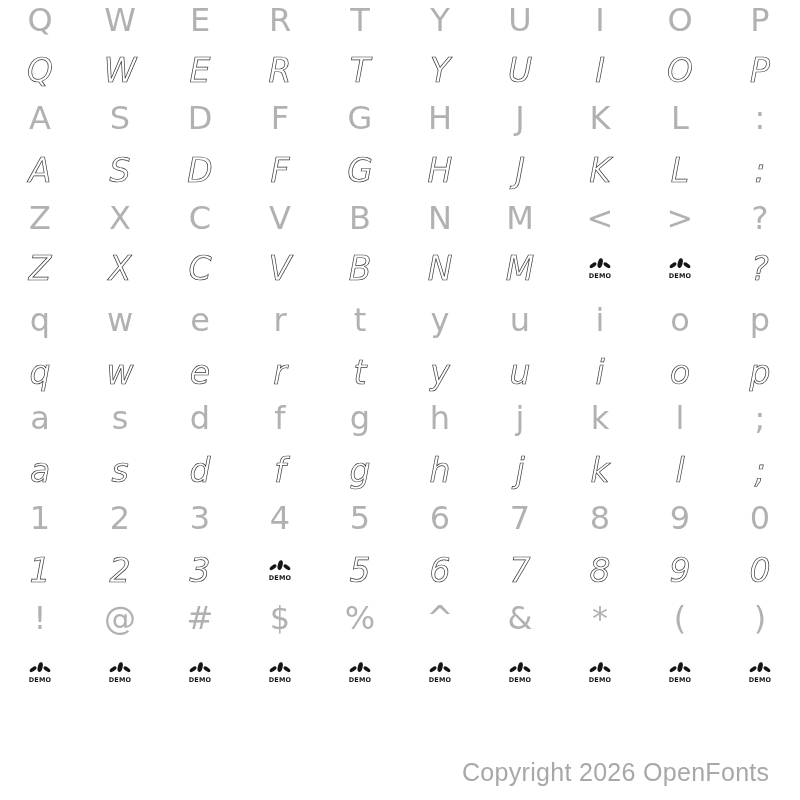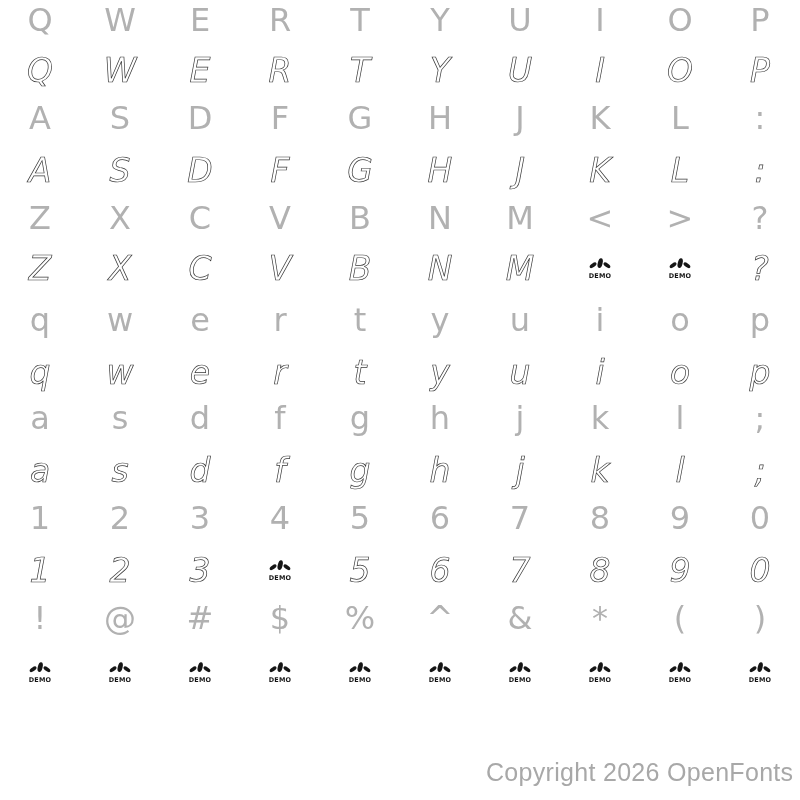--- a/index.html
+++ b/index.html
@@ -47,21 +47,21 @@
   
   .demo-glyph {
     display: inline-flex;
     align-items: center;
     justify-content: center;
     -webkit-text-stroke: 0;
     font-style: normal;
   }
   .copyright {
     position: absolute;
-    left: 486px;
+    left: 462px;
     top: 758px;
     font-size: 25px;
     letter-spacing: 0.3px;
     color: #a8a8a8;
     font-family: "Liberation Sans", sans-serif;
   }
 </style>
 </head>
 <body>
 

